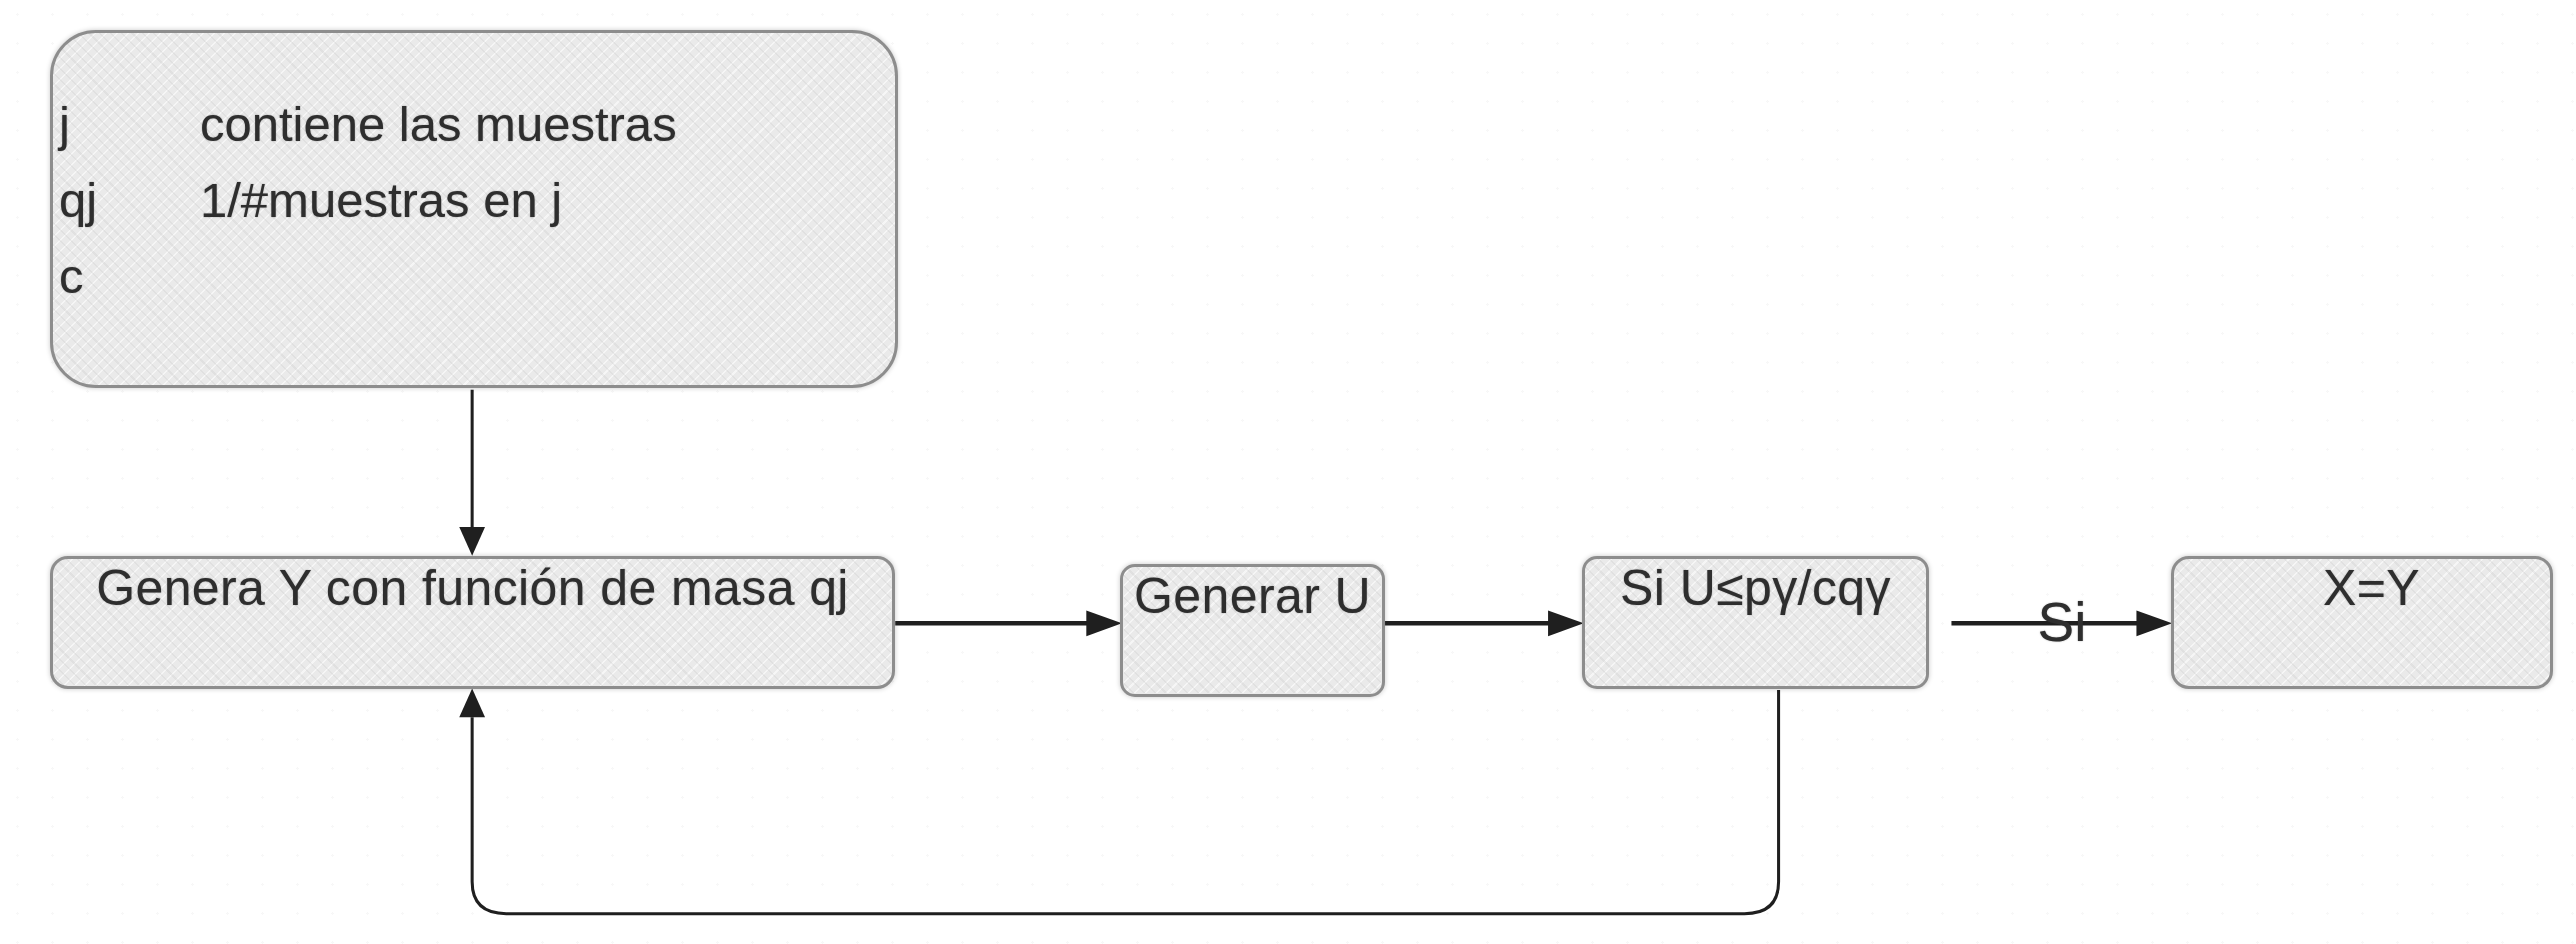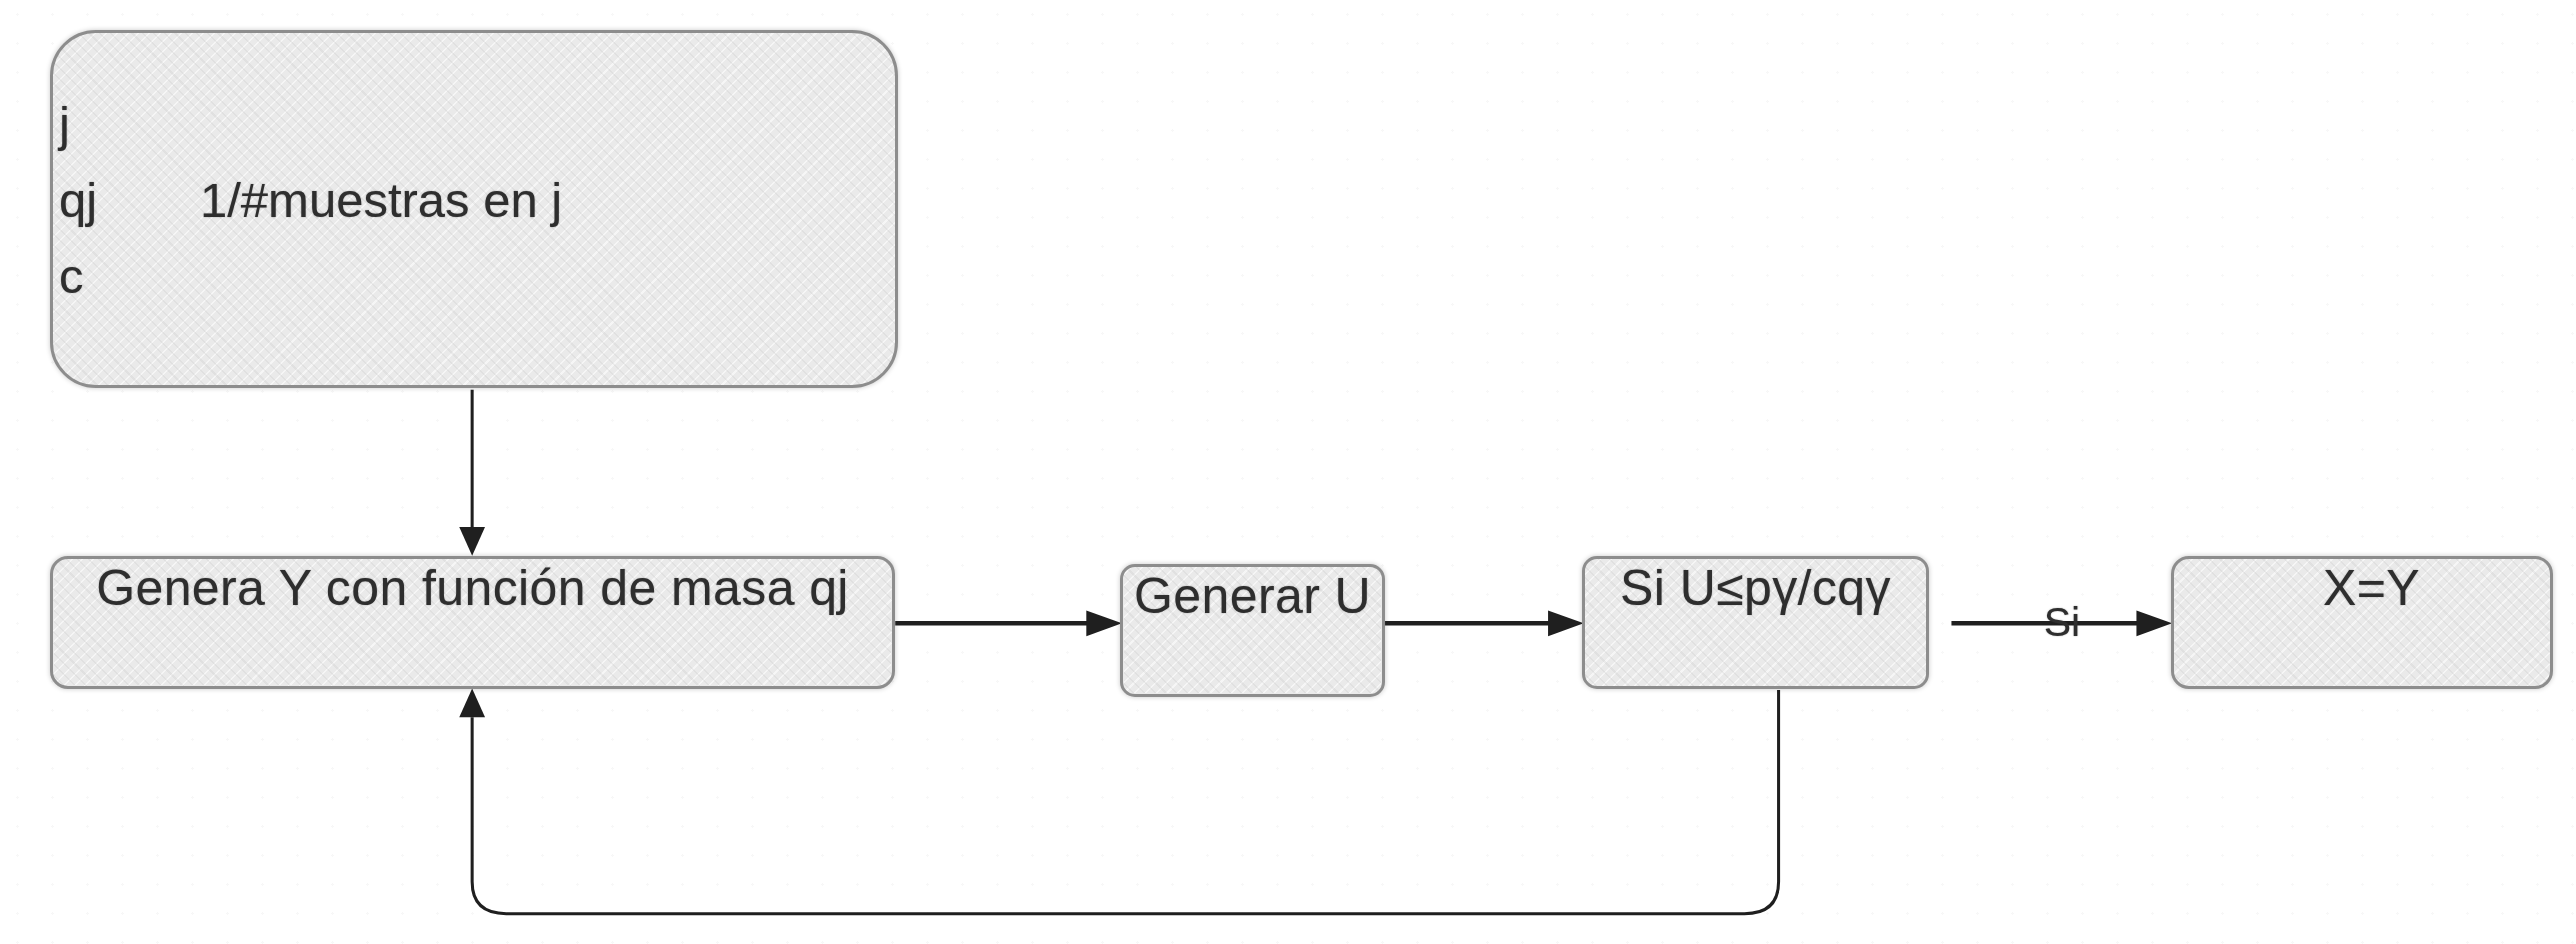--- a/index.html
+++ b/index.html
@@ -53,21 +53,21 @@
   .legend-symbol{flex:0 0 141px;}
   .legend-description{flex:1 1 auto;}
   .connector-layer{position:absolute;left:0;top:0;z-index:0;}
   .edge{stroke:var(--line);fill:none;}
   .edge.thick{stroke-width:6px;}
   .edge.thin{stroke-width:4px;}
   .head{fill:var(--line);stroke:none;}
   .edge-label{
     position:absolute;
     color:var(--text);
-    font-size:41px;
+    font-size:55px;
     text-shadow:0 0 1.5px rgba(45,45,45,.45);
     transform:translate(-50%,-50%);
     z-index:2;
   }
   .z1{z-index:1;}
 </style>
 </head>
 <body>
 
 <div class="canvas">
@@ -86,20 +86,21 @@
     <path class="edge thick" d="M2573,822 L2820,822"></path>
     <polygon class="head" points="2864,822 2817,805 2817,839"></polygon>
 
     <path class="edge thin" d="M2345,910 L2345,1163 Q2345,1205 2300,1205 L667,1205 Q622,1205 622,1163 L622,946"></path>
     <polygon class="head" points="622,908 605,946 639,946"></polygon>
   </svg>
 
   <div class="box legend z1" style="left:50px;top:30px;width:848px;height:358px;">
     <div class="legend-row">
       <span class="legend-symbol">j</span>
+      <span class="legend-description">contiene las muestras</span>
     </div>
     <div class="legend-row">
       <span class="legend-symbol">qj</span>
       <span class="legend-description">1/#muestras en j</span>
     </div>
     <div class="legend-row">
       <span class="legend-symbol">c</span>
     </div>
   </div>
 

